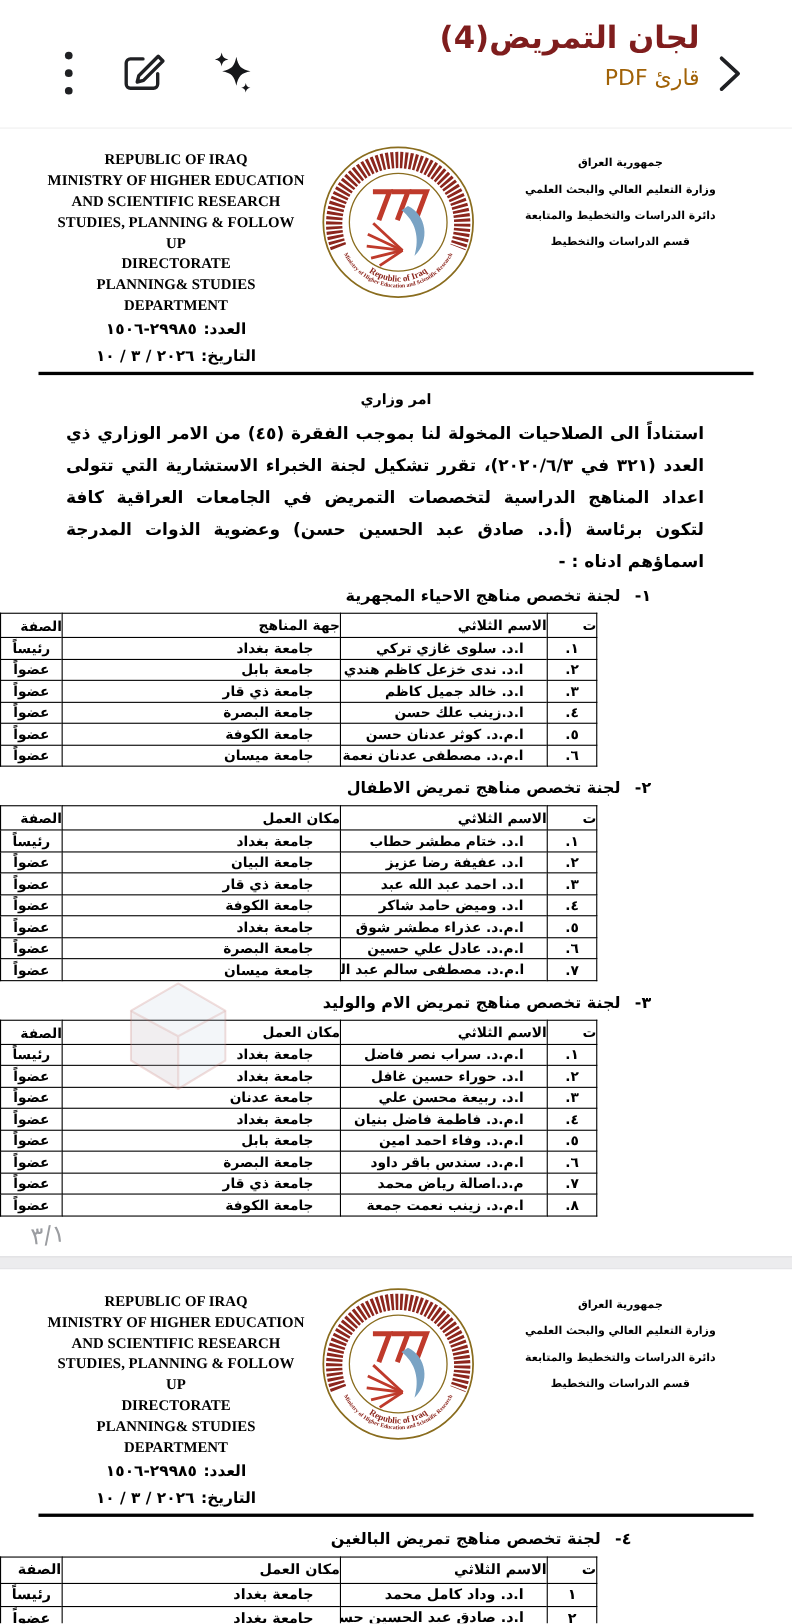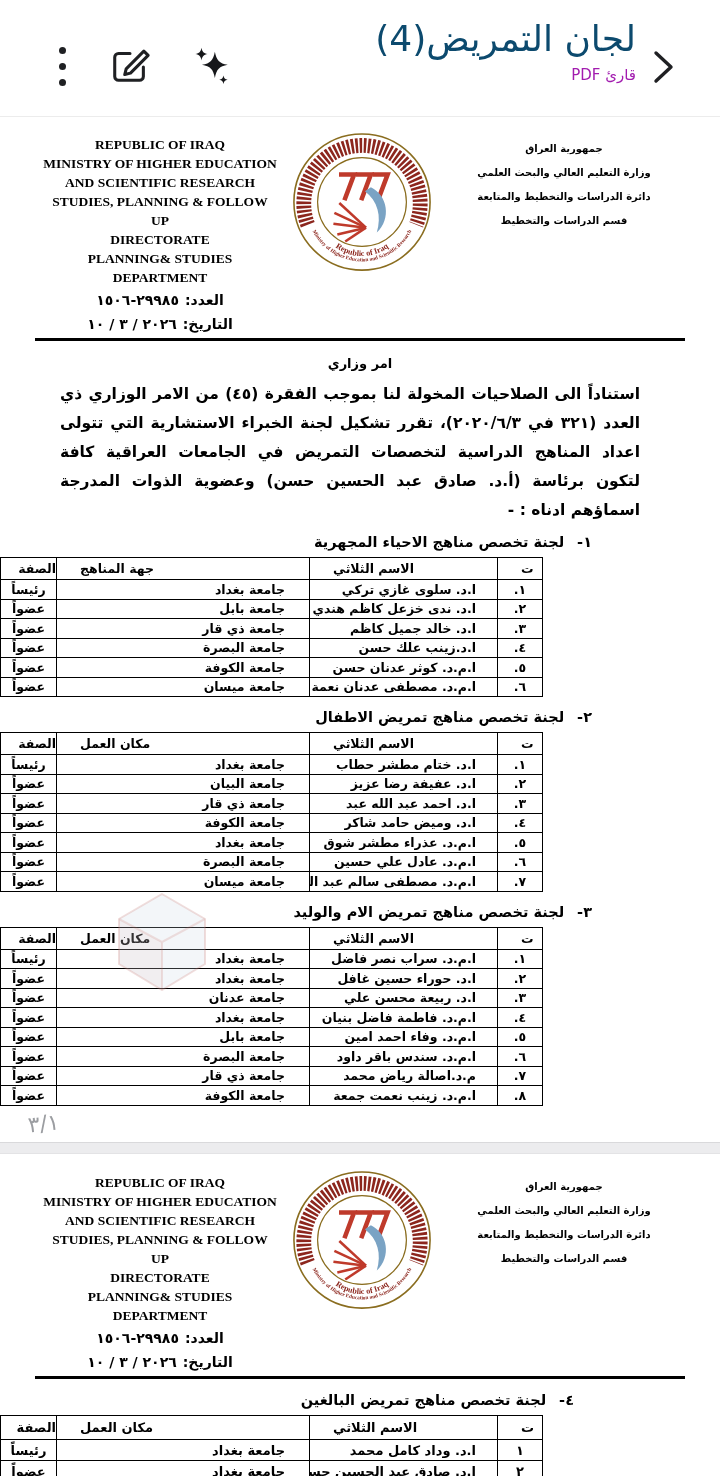--- a/index.html
+++ b/index.html
@@ -3,22 +3,22 @@
 <meta charset="utf-8">
 <style>
   * { margin:0; padding:0; box-sizing:border-box; }
   html,body { width:720px; height:1476px; overflow:hidden; background:#fff;
               font-family:"DejaVu Sans", sans-serif; color:#000; }
 
   
   .toolbar { position:relative; height:117px; background:#fff; border-bottom:1px solid #ececec; }
   .tb-back { position:absolute; right:42px; top:44px; width:30px; height:46px; background:none; border:none; cursor:pointer; }
   .tb-title-block { position:absolute; right:84px; top:18px; text-align:right; direction:rtl; }
-  .tb-title { font-size:36px; font-weight:normal; color:#0c4a6e; letter-spacing:0; }
-  .tb-sub   { font-size:15px; color:#a21caf; margin-top:7px; }
+  .tb-title { font-size:28px; font-weight:bold; color:#7f1d1d; letter-spacing:0; }
+  .tb-sub   { font-size:20px; color:#a16207; margin-top:7px; }
   .tb-icons { position:absolute; left:56px; top:42px; display:flex; align-items:center; gap:40px; }
   .tb-btn { background:none; border:none; cursor:pointer; display:flex; align-items:center; }
   .dots { display:flex; flex-direction:column; gap:9px; padding:2px 3px; }
   .dots i { width:7px; height:7px; border-radius:50%; background:#1f2023; display:block; }
 
   
   .page { position:relative; background:#fff; }
   .page1 { height:1025px; }
   .page-sep { height:12px; background:#ececee; border-top:1px solid #d9d9db; border-bottom:1px solid #e3e3e5; }
   .page2 { height:322px; overflow:hidden; }
@@ -39,21 +39,21 @@
   .order-title { text-align:center; font-size:13px; font-weight:bold; margin-top:15px; direction:rtl; }
   .order-body { direction:rtl; text-align:justify; font-weight:bold; font-size:15.5px;
                 line-height:29px; margin:9px 80px 2px 60px; }
   .committee-heading { direction:rtl; display:flex; gap:13px; font-weight:bold; font-size:14.5px;
                        margin:9px 128px 7px 0; }
 
   table.committee { direction:rtl; border-collapse:collapse; margin-right:87px; width:542px;
                     table-layout:fixed; }
   table.committee th, table.committee td { border:1px solid #000; font-weight:bold; overflow:hidden;
                     white-space:nowrap; }
-  table.committee th { height:22px; font-size:12.5px; text-align:left;padding-left:23px; }
+  table.committee th { height:22px; font-size:12.5px; text-align:right;padding-left:23px; }
   table.committee td { height:19.5px; font-size:12.5px; }
   .page2 table.committee th { height:24px; font-size:13px; }
   .page2 table.committee td { height:21px; font-size:13px; }
   col.c-num { width:45px; } col.c-name { width:188px; } col.c-place { width:253px; } col.c-role { width:56px; }
   td.cell-num { text-align:center; }
   td.cell-name { text-align:right; padding-right:21px; }
   td.cell-place { text-align:right; padding-right:24px; }
   td.cell-role { text-align:center; }
   table.committee { border:1.5px solid #000; }
 

